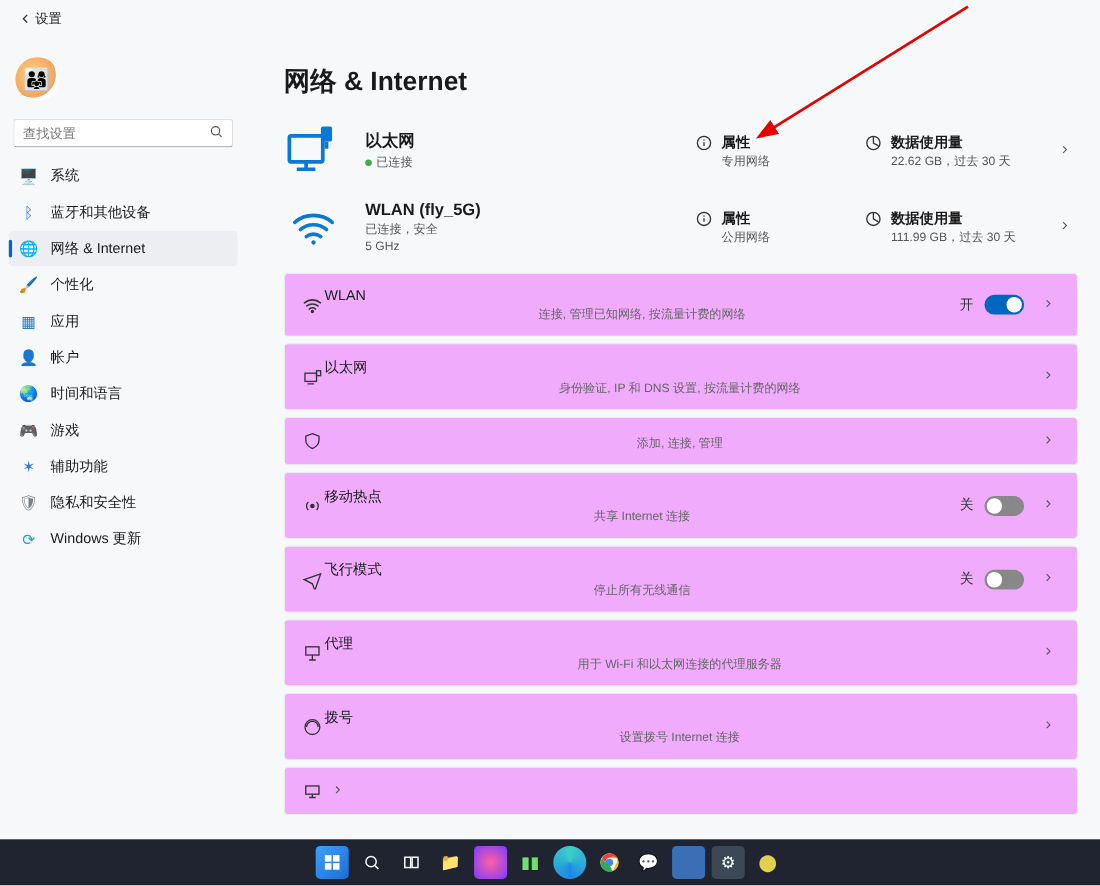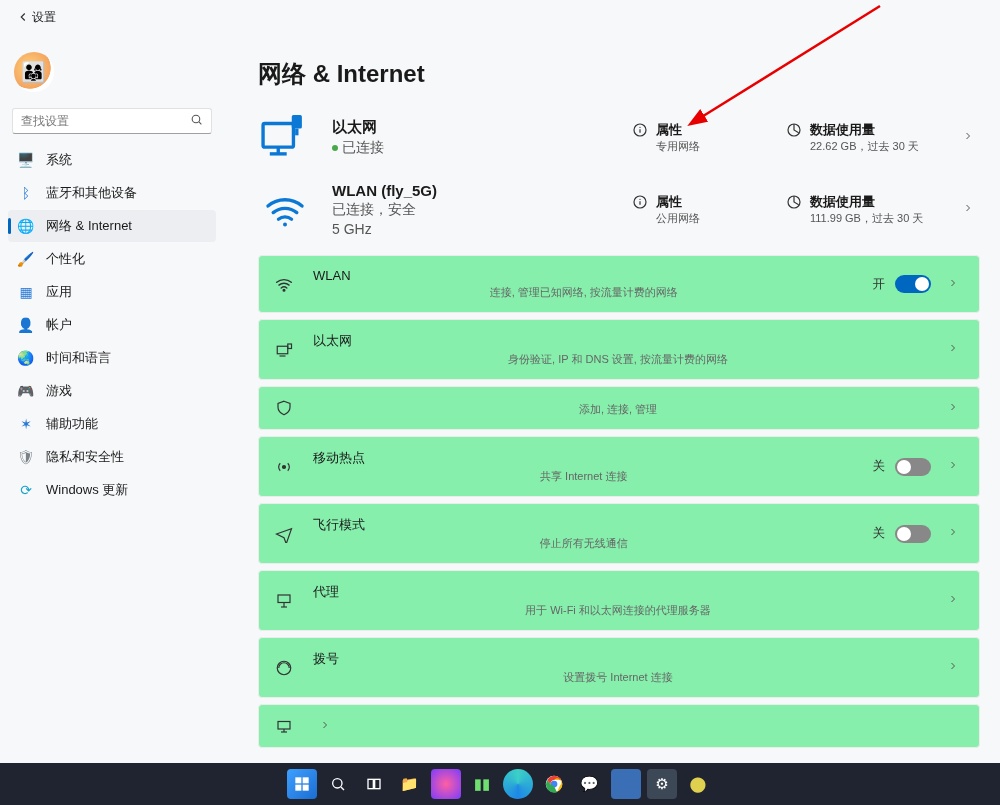--- a/index.html
+++ b/index.html
@@ -83,41 +83,40 @@
     overflow:auto;
   }
   .page-title { font-size: 24px; font-weight:600; margin-bottom: 20px; }
   .conn-row {
     display:flex; align-items:center; gap: 20px;
     margin-bottom: 18px;
   }
   .conn-icon-big { width:54px; display:flex; align-items:center; justify-content:center; }
   .conn-name-col { flex:0 0 280px; }
   .conn-name { font-size:15px; font-weight:600; }
-  .conn-sub { font-size:14px; color:#555; margin-top:2px; display:flex; align-items:center; gap:4px; }
+  .conn-sub { font-size:11px; color:#555; margin-top:2px; display:flex; align-items:center; gap:4px; }
   .dot { width:6px; height:6px; border-radius:50%; background:#4aa84a; display:inline-block; }
   .info-col {
     display:flex; align-items:flex-start; gap:8px;
     flex:1;
   }
   .info-icon { color:#333; margin-top:1px; }
   .info-text .t1 { font-size:13px; font-weight:600; }
   .info-text .t2 { font-size:11px; color:#555; }
   .chev { color:#555; padding: 0 6px;}
   .usage-col { display:flex; align-items:flex-start; gap:8px; width:150px; }
 
   
   .cards { margin-top: 18px; display:flex; flex-direction:column; gap:6px; }
   .card {
-    background:#86efac;
+    background:#f0abfc;
     border:1px solid #ececec;
     border-radius:4px;
     display:flex; align-items:center;
     padding: 12px 14px;
-    gap:18px;
   }
   .card .cicon { width:22px; display:flex; justify-content:center; font-size:15px; color:#333; }
   .card .ctext { flex:1; }
   .card .ctitle { font-size:13px; }
   .card .csub { font-size:11px; color:#666; margin-top:2px;text-align:center; }
   .card .right { display:flex; align-items:center; gap:10px; }
   .state-label { font-size:12.5px; color:#333; }
   .toggle {
     width:36px; height:18px; border-radius:10px; background:#888;
     position:relative;

